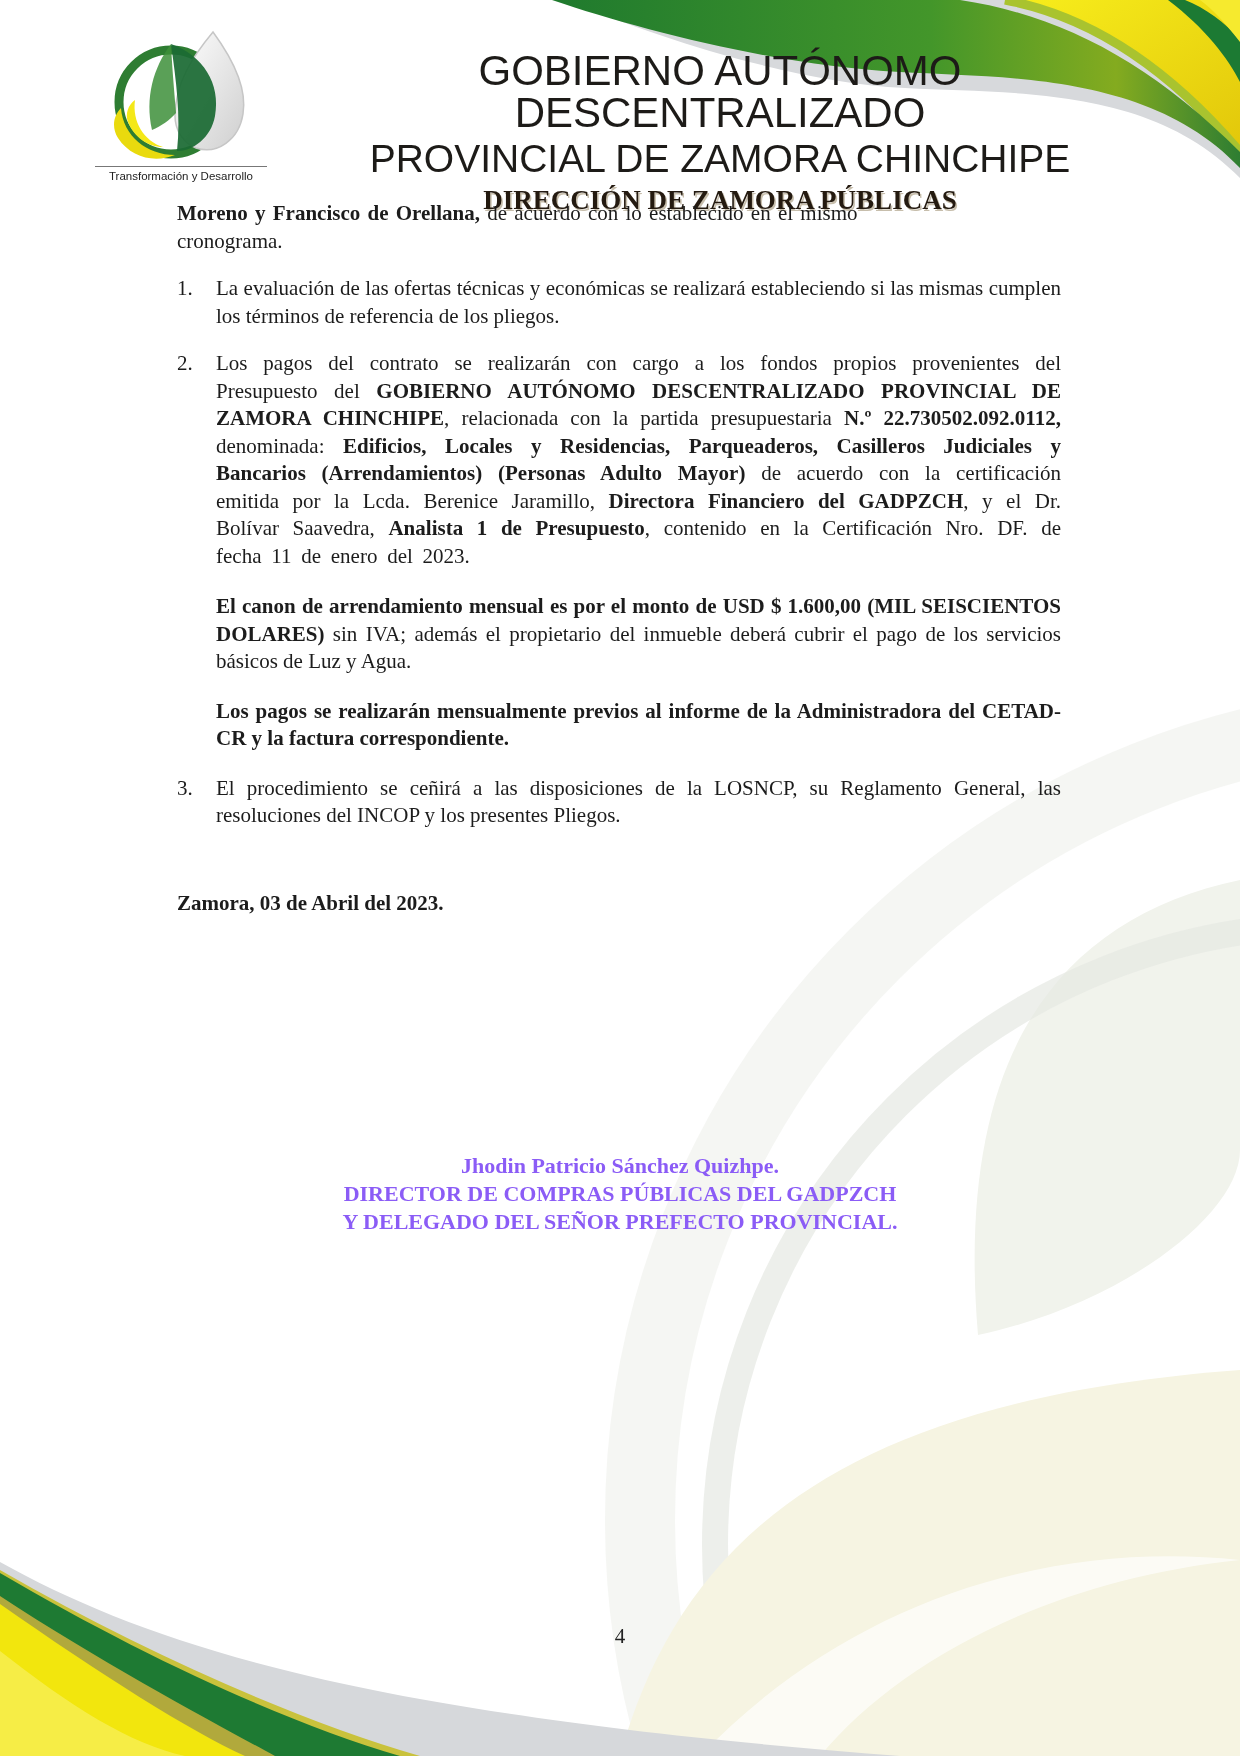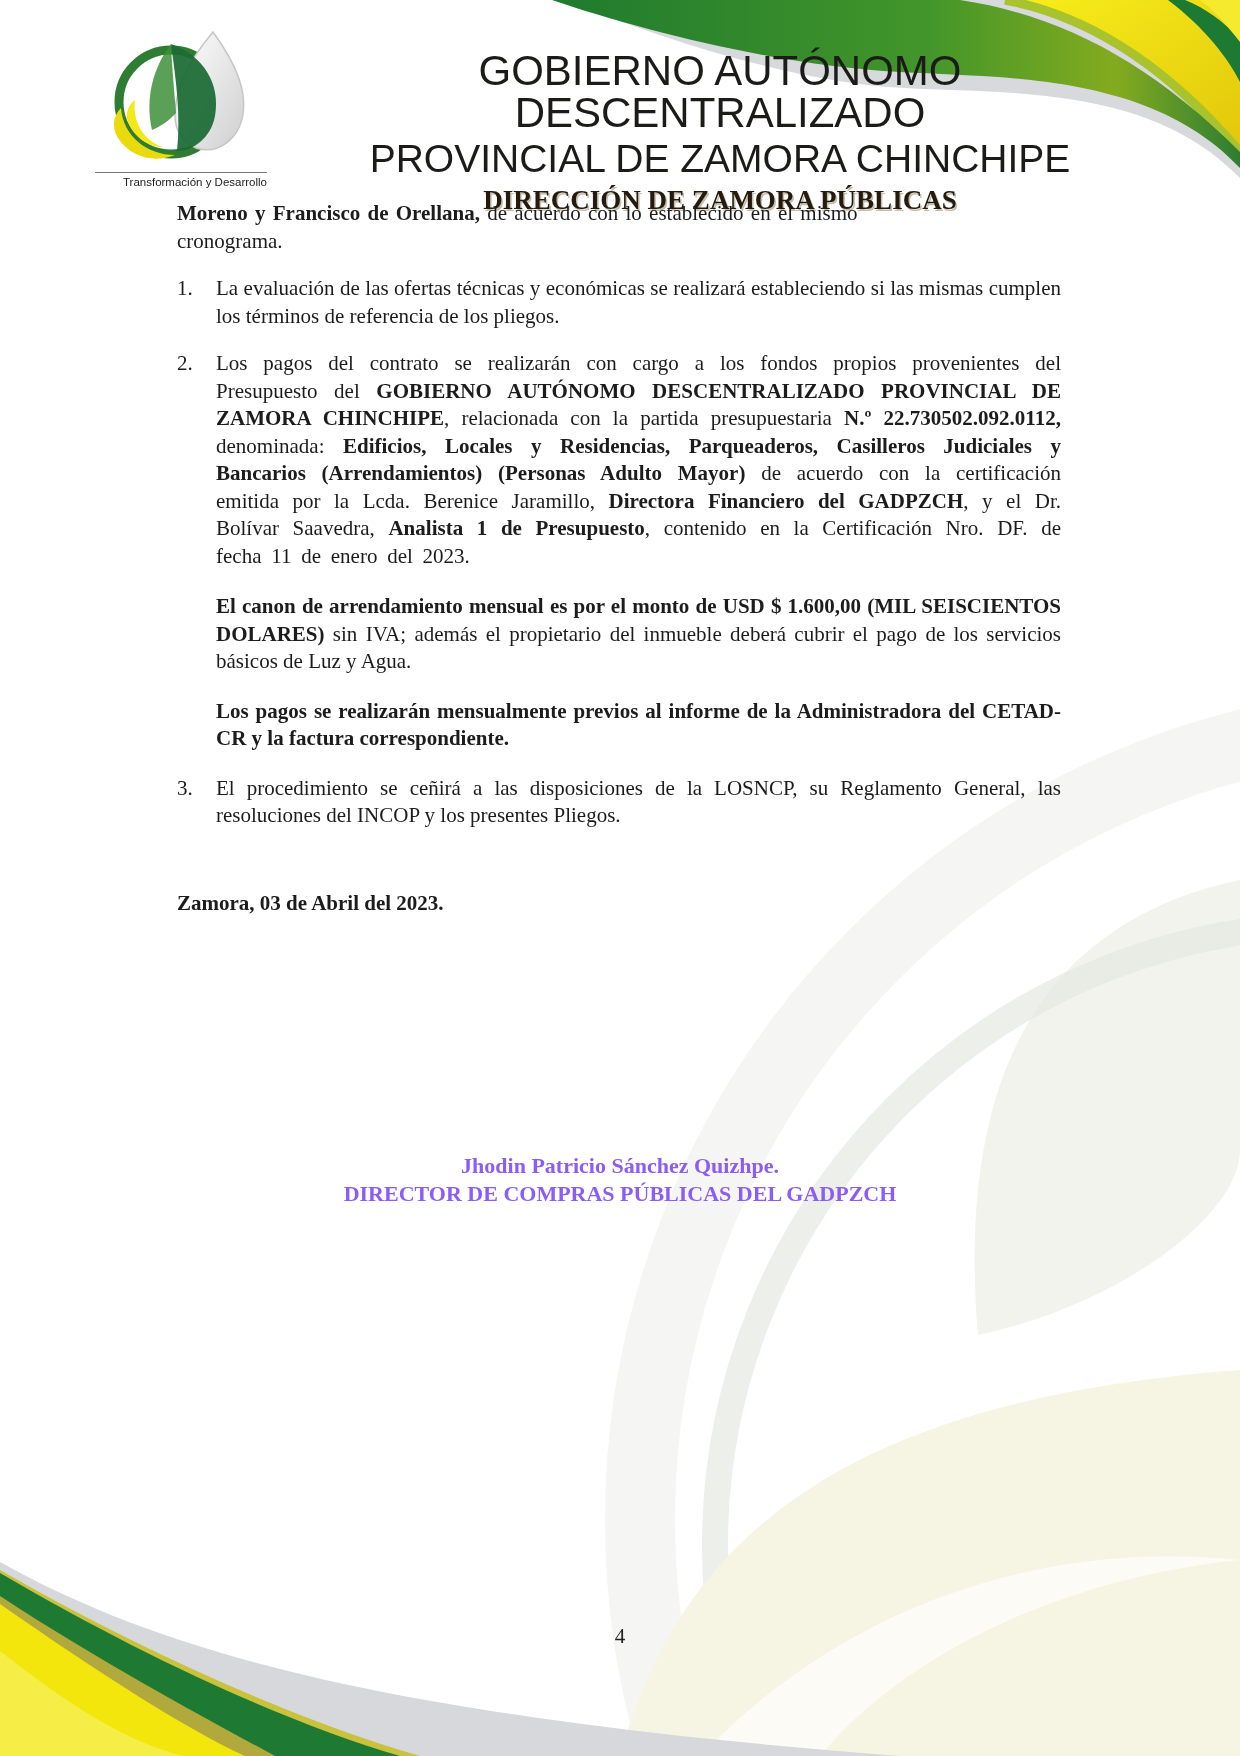--- a/index.html
+++ b/index.html
@@ -11,24 +11,24 @@
     overflow:hidden;
     font-family:"Liberation Serif", serif;
     color:#1c1c1c;
   }
   svg{display:block;}
   .abs{position:absolute;}
 
   
   .logo-wrap{position:absolute;left:95px;top:28px;width:172px;}
   .logo-tagline{
-    margin-top:12px;
+    margin-top:6px;
     border-top:1px solid #777;
     padding-top:3px;
-    text-align:right;
+    text-align:center;
     font-family:"Liberation Sans", sans-serif;
     font-size:11.5px;color:#222;
   }
   .title-block{
     position:absolute;left:330px;top:50px;width:780px;
     text-align:center;line-height:1;
     font-family:"Liberation Sans", sans-serif;
     color:#1d1b18;
   }
   .org1{font-size:42px;letter-spacing:0px;font-weight:400;}
@@ -173,18 +173,19 @@
       <span class="num">3.</span>
       <div class="li-text"><span>El procedimiento se ceñirá a las disposiciones de la LOSNCP, su Reglamento General, las resoluciones del INCOP y los presentes Pliegos.</span></div>
     </div>
 
     <div class="date-line">Zamora, 03 de  Abril   del 2023.</div>
   </div>
 
   <div class="signature">
     <div>Jhodin Patricio Sánchez Quizhpe.</div>
     <div>DIRECTOR DE COMPRAS PÚBLICAS DEL GADPZCH</div>
+    <div>Y DELEGADO DEL SEÑOR PREFECTO PROVINCIAL.</div>
   </div>
 
   <div class="page-number">4</div>
 
 
 </div>
 
 </body></html>

